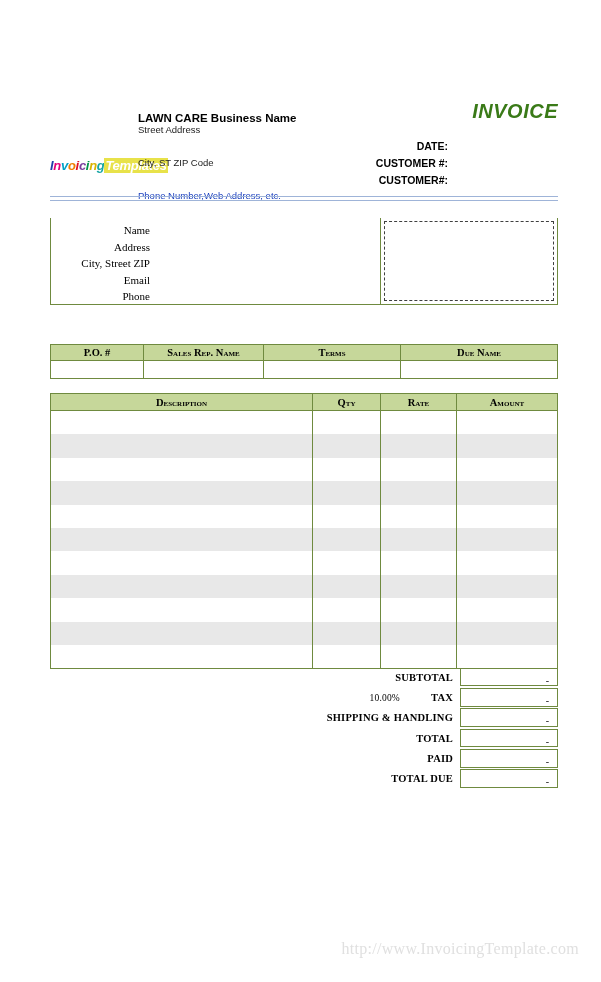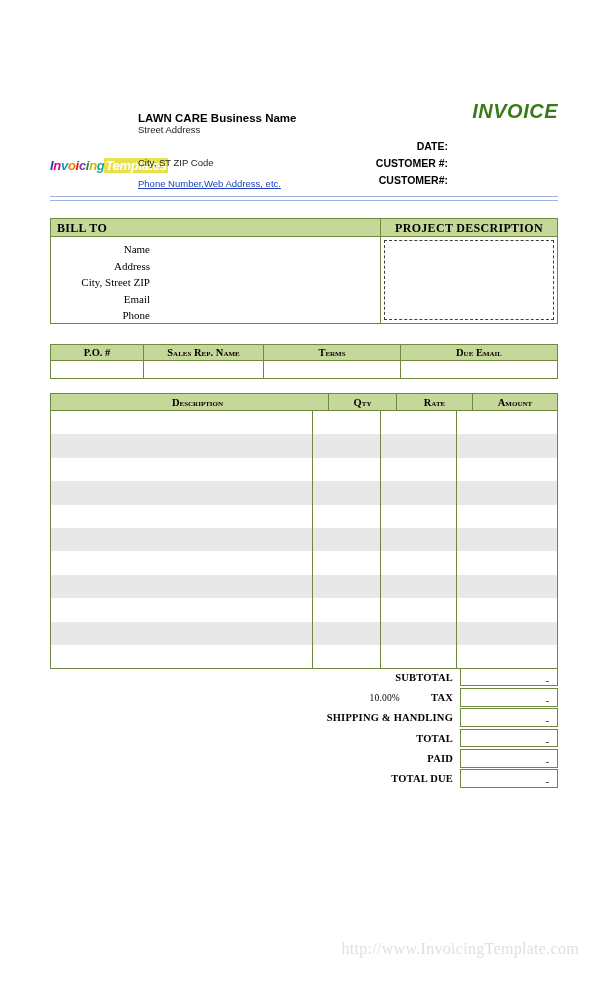--- a/index.html
+++ b/index.html
@@ -72,21 +72,21 @@
   .addr-line {
     position: absolute;
     left: 88px;
     font-family: "Liberation Sans", sans-serif;
     font-size: 9.5px;
     color: #222;
   }
   .addr1 { top: 24px; }
   .addr2 { top: 57px; }
   .addr3 {
-    top: 78px;
+    top: 90px;
     color: #1a3fbf;
     text-decoration: underline;
   }
 
   .invoice-title {
     position: absolute;
     right: 0px;
     top: 0px;
     font-family: "Liberation Sans", sans-serif;
     font-size: 20px;
@@ -231,21 +231,20 @@
     left: 50px;
     top: 393px;
     width: 508px;
   }
   .it-head {
     display: flex;
     height: 18px;
     background: #c6d79a;
     border: 1px solid #6f8a3f;
     box-sizing: border-box;
-    padding-left: 16px;
   }
   .it-head div {
     text-align: center;
     font-size: 10.5px;
     font-weight: bold;
     font-variant: small-caps;
     line-height: 17px;
     border-right: 1px solid #6f8a3f;
     box-sizing: border-box;
   }
@@ -352,44 +351,40 @@
 
     <div class="invoice-title">INVOICE</div>
     <div class="meta-label meta1">DATE:</div>
     <div class="meta-label meta2">CUSTOMER #:</div>
     <div class="meta-label meta3">CUSTOMER#:</div>
   </div>
 
   <div class="rule"></div>
 
   <div class="billto">
-    <div class="bt-head">
-      <div class="c1">BILL TO</div>
-      <div class="c2">PROJECT DESCRIPTION</div>
-    </div>
     <div class="bt-body">
       <div class="c1">
         <div class="bt-row">Name</div>
         <div class="bt-row">Address</div>
         <div class="bt-row">City, Street ZIP</div>
         <div class="bt-row">Email</div>
         <div class="bt-row">Phone</div>
       </div>
       <div class="c2">
         <div class="bt-dashed"></div>
       </div>
     </div>
   </div>
 
   <div class="porow">
     <div class="po-head">
       <div class="w1">P.O. #</div>
       <div class="w2">Sales Rep. Name</div>
       <div class="w3">Terms</div>
-      <div class="w4">Due Email</div>
+      <div class="w4">Due Name</div>
     </div>
     <div class="po-body">
       <div class="w1"></div>
       <div class="w2"></div>
       <div class="w3"></div>
       <div class="w4"></div>
     </div>
   </div>
 
   <div class="items">

